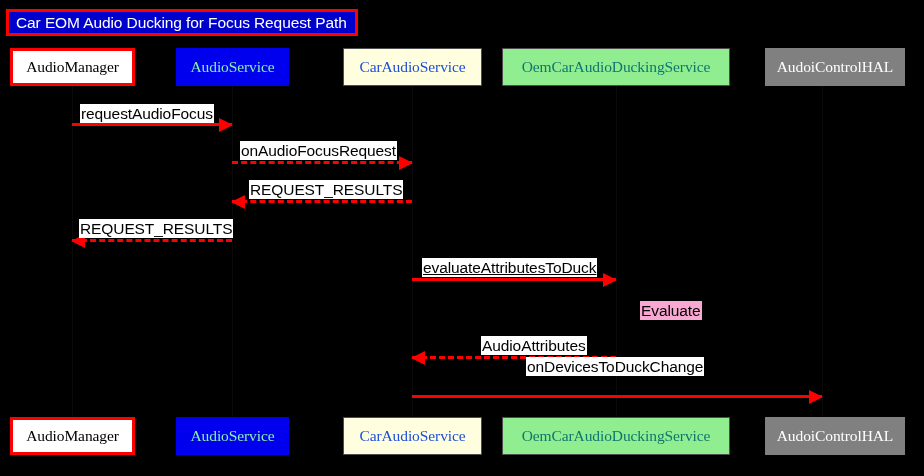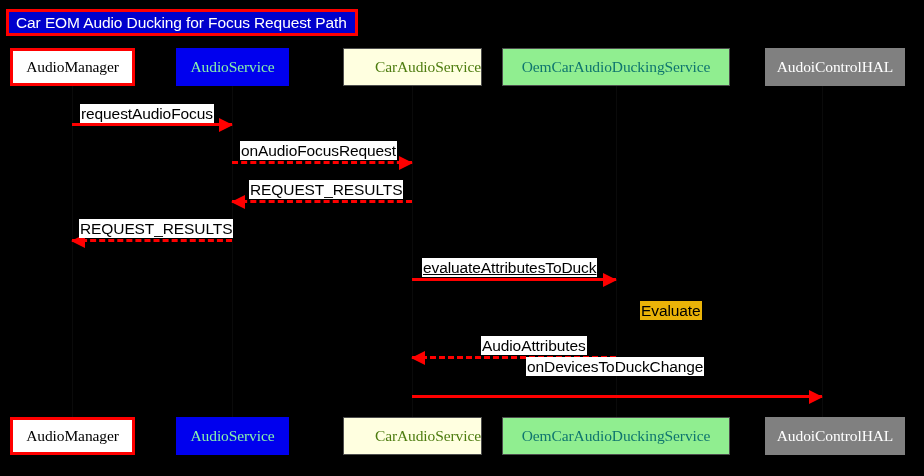--- a/index.html
+++ b/index.html
@@ -60,22 +60,21 @@
     color: #000000;
   }
   .p-audioservice {
     background: #0000EE;
     border: 1px solid #0000EE;
     color: #86efac;
   }
   .p-caraudioservice {
     background: #FFFFE0;
     border: 1px solid #4D4D4D;
-    color: #4d7c0f;
-    justify-content: flex-end;
+    color: #1d4ed8;
   }
   .p-oemducking {
     background: #90EE90;
     border: 1px solid #4D4D4D;
     color: #0f766e;
   }
   .p-halservice {
     background: #808080;
     border: 1px solid #808080;
     color: #FFFFFF;
@@ -131,21 +130,21 @@
     font-size: 15.5px;
     line-height: 19px;
     white-space: nowrap;
     padding: 0 1px;
     letter-spacing: -0.1px;
   }
 
   
   .note-label {
     position: absolute;
-    background: #eab308;
+    background: #f9a8d4;
     color: #000000;
     font-size: 15.5px;
     line-height: 19px;
     white-space: nowrap;
     padding: 0 1px;
     letter-spacing: -0.1px;
   }
 </style>
 </head>
 <body>

